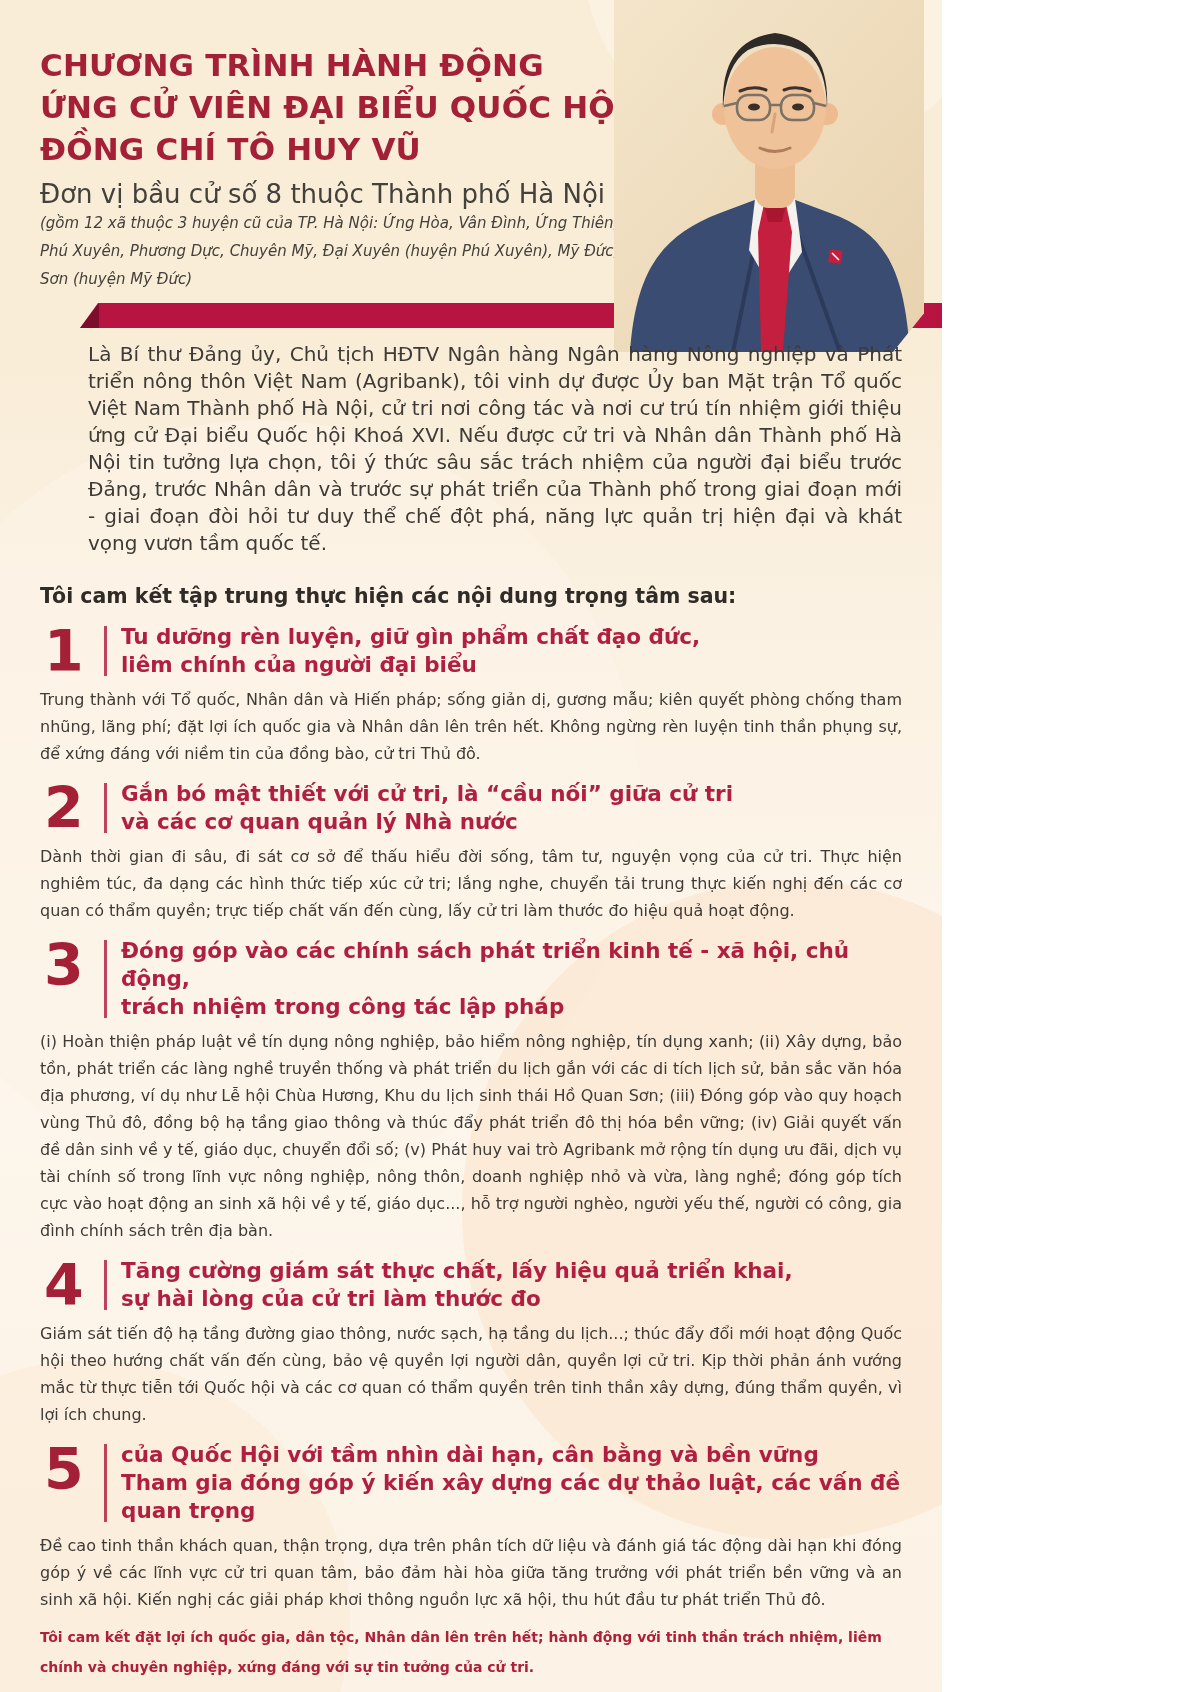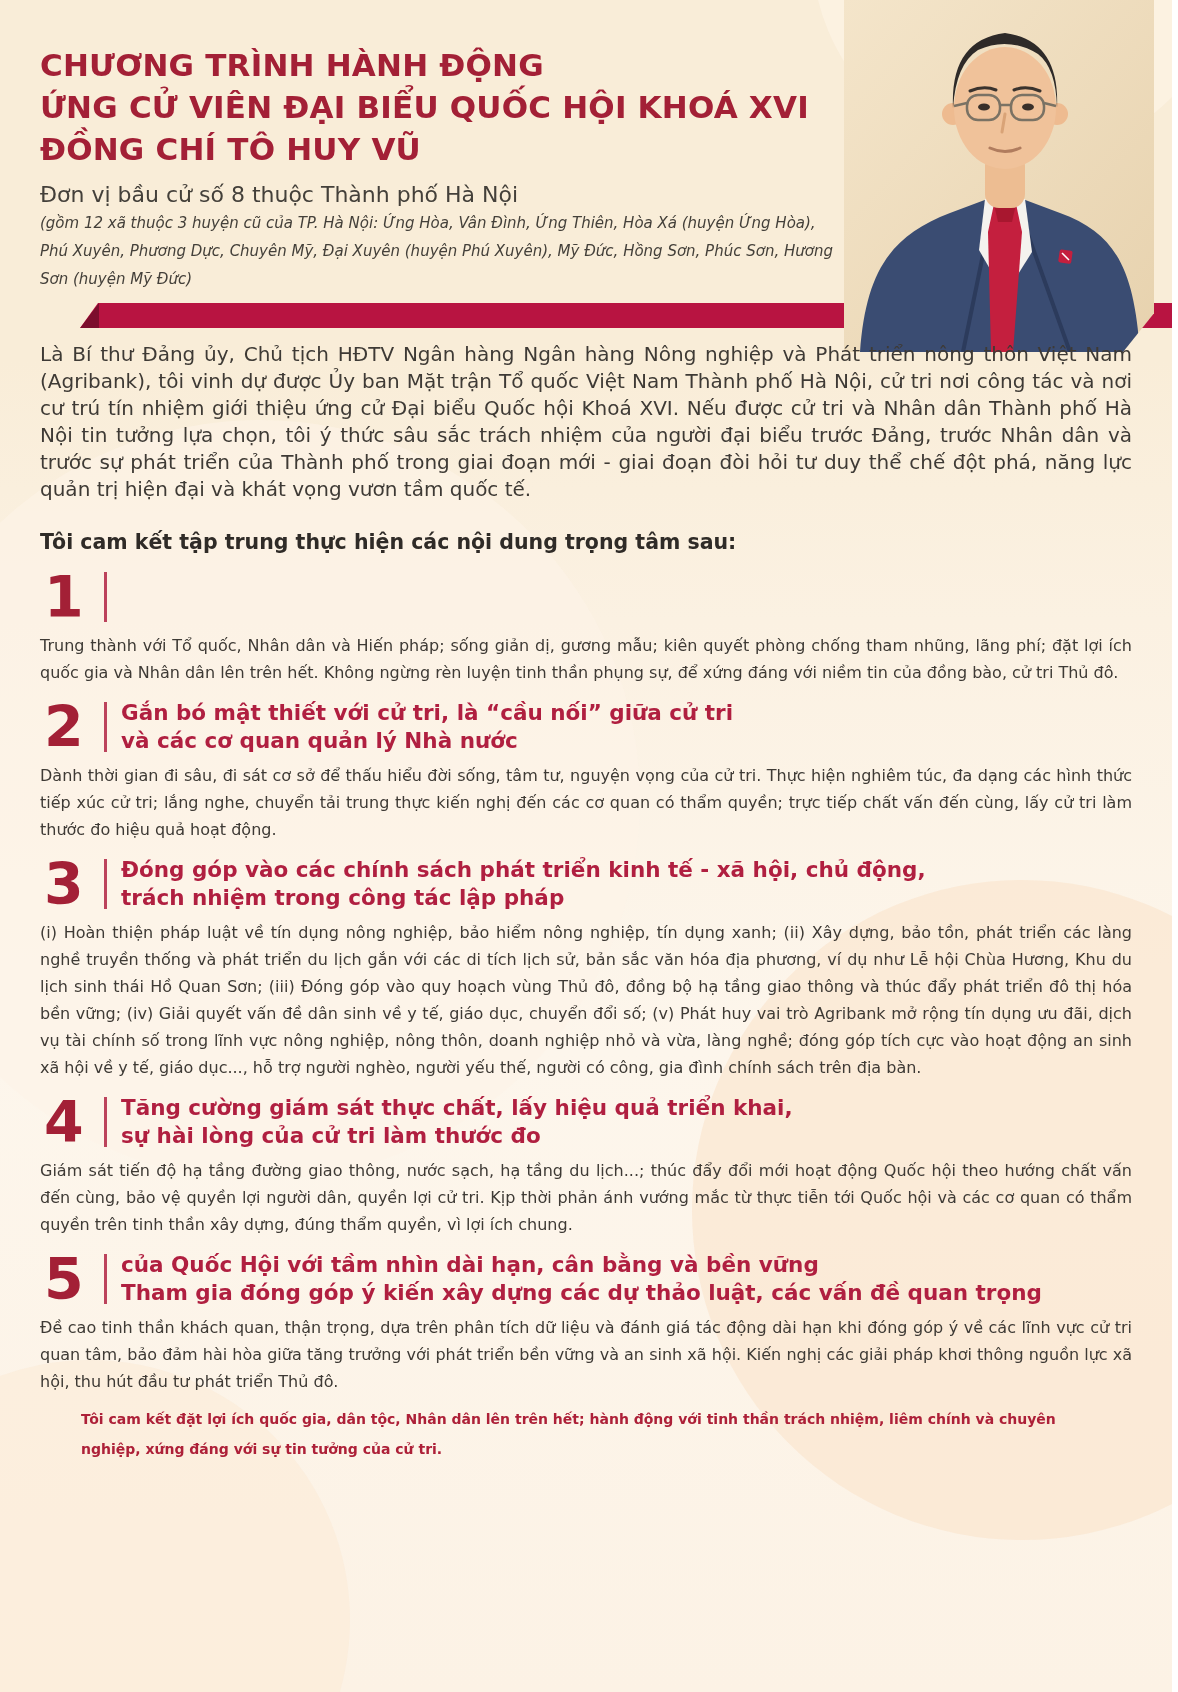--- a/index.html
+++ b/index.html
@@ -1,42 +1,42 @@
 <!DOCTYPE html>
 <html><head>
 <meta charset="utf-8">
 <style>
   * { margin:0; padding:0; box-sizing:border-box; }
   html,body { width:1178px; }
   body { font-family:"DejaVu Sans","Liberation Sans",sans-serif; }
   .page{
-    position:relative; width:1172px; height:1692px; overflow:hidden;
+    position:relative; width:942px; height:1692px; overflow:hidden;
     background:linear-gradient(180deg,#f9edd8 0px,#f9edd8 360px,#fbf1e2 620px,#fdf6ec 1050px,#fcf2e5 1692px);
   }
   .bg-circle{ position:absolute; border-radius:50%; z-index:0; }
   .c1{ width:660px; height:660px; right:-180px; top:880px; background:#f9e2c8; opacity:.55; }
   .c2{ width:520px; height:520px; left:-170px; top:1360px; background:#fbe9d4; opacity:.5; }
   .c3{ width:760px; height:760px; left:-120px; top:420px; background:#fdf4e7; opacity:.6; }
   .c4{ width:420px; height:420px; right:-60px; top:-260px; background:#fcf3e3; opacity:.8; }
 
   header{ position:relative; z-index:2; padding:44px 40px 0 40px; }
   .title{ color:#a32036; font-weight:800; font-size:31px; line-height:42px; letter-spacing:.2px; width:810px; }
-  .unit{ margin-top:10px; font-size:22px; line-height:29px; color:#44403a; width:800px; }
+  .unit{ margin-top:10px; font-size:26px; line-height:29px; color:#44403a; width:800px; }
   .unit-detail{ font-size:15px; line-height:28px; font-style:italic; color:#44403a; width:800px; }
   .red-bar{ position:relative; margin:10px 0 0 40px; width:1138px; height:25px; background:#b81441;
             clip-path:polygon(18px 0,100% 0,100% 100%,0 100%); z-index:1; }
   .red-bar .bevel{ position:absolute; left:0; top:0; width:19px; height:100%; background:#7c0e2d;
             clip-path:polygon(100% 0,0 100%,100% 100%); display:block; }
 
   .photo{ position:absolute; top:0; right:18px; width:310px; height:352px; z-index:3;
           clip-path:polygon(0 0,100% 0,100% 89%,90% 100%,0 100%); }
   .photo svg{ display:block; width:100%; height:100%; }
 
   main{ position:relative; z-index:2; padding:0 40px; }
-  .intro{ margin-top:13px; font-size:20px; line-height:27px; color:#3e3a35; text-align:justify; }
+  .intro{ margin-top:13px; font-size:20px; line-height:27px; color:#3e3a35; text-align:justify;margin-left:48px; }
   .lead{ margin-top:26px; font-size:20.5px; line-height:27px; color:#2f2b27; font-weight:bold; }
 
   section{ margin-top:13px; }
   .sec-head{ display:flex; align-items:stretch; }
   .sec-num{ width:56px; flex:0 0 56px; font-size:57px; line-height:56px; font-weight:800; color:#a32036; text-align:left; padding-left:4px; }
   .sec-divider{ width:3px; background:#b02343; opacity:.85; align-self:stretch; margin:3px 14px 3px 8px; flex:0 0 3px; }
   .sec-title{ display:flex; flex-direction:column; justify-content:center; color:#b01f40; font-weight:bold; font-size:21.5px; line-height:28px; }
   .sec-body{ margin-top:7px; font-size:16px; line-height:27px; color:#3e3a35; text-align:justify; }
 
   .footer-pledge{ margin:9px auto 0 auto; max-width:1010px; text-align:left; font-weight:bold;
@@ -116,20 +116,24 @@
   </header>
 
   <main>
     <p class="intro">Là Bí thư Đảng ủy, Chủ tịch HĐTV Ngân hàng Ngân hàng Nông nghiệp và Phát triển nông thôn Việt Nam (Agribank), tôi vinh dự được Ủy ban Mặt trận Tổ quốc Việt Nam Thành phố Hà Nội, cử tri nơi công tác và nơi cư trú tín nhiệm giới thiệu ứng cử Đại biểu Quốc hội Khoá XVI. Nếu được cử tri và Nhân dân Thành phố Hà Nội tin tưởng lựa chọn, tôi ý thức sâu sắc trách nhiệm của người đại biểu trước Đảng, trước Nhân dân và trước sự phát triển của Thành phố trong giai đoạn mới - giai đoạn đòi hỏi tư duy thể chế đột phá, năng lực quản trị hiện đại và khát vọng vươn tầm quốc tế.</p>
     <p class="lead">Tôi cam kết tập trung thực hiện các nội dung trọng tâm sau:</p>
 
     <section>
       <div class="sec-head">
         <div class="sec-num">1</div>
         <div class="sec-divider"></div>
+        <div class="sec-title">
+          <div>Tu dưỡng rèn luyện, giữ gìn phẩm chất đạo đức,</div>
+          <div>liêm chính của người đại biểu</div>
+        </div>
       </div>
       <p class="sec-body">Trung thành với Tổ quốc, Nhân dân và Hiến pháp; sống giản dị, gương mẫu; kiên quyết phòng chống tham nhũng, lãng phí; đặt lợi ích quốc gia và Nhân dân lên trên hết. Không ngừng rèn luyện tinh thần phụng sự, để xứng đáng với niềm tin của đồng bào, cử tri Thủ đô.</p>
     </section>
 
     <section>
       <div class="sec-head">
         <div class="sec-num">2</div>
         <div class="sec-divider"></div>
         <div class="sec-title">
           <div>Gắn bó mật thiết với cử tri, là “cầu nối” giữa cử tri</div>

